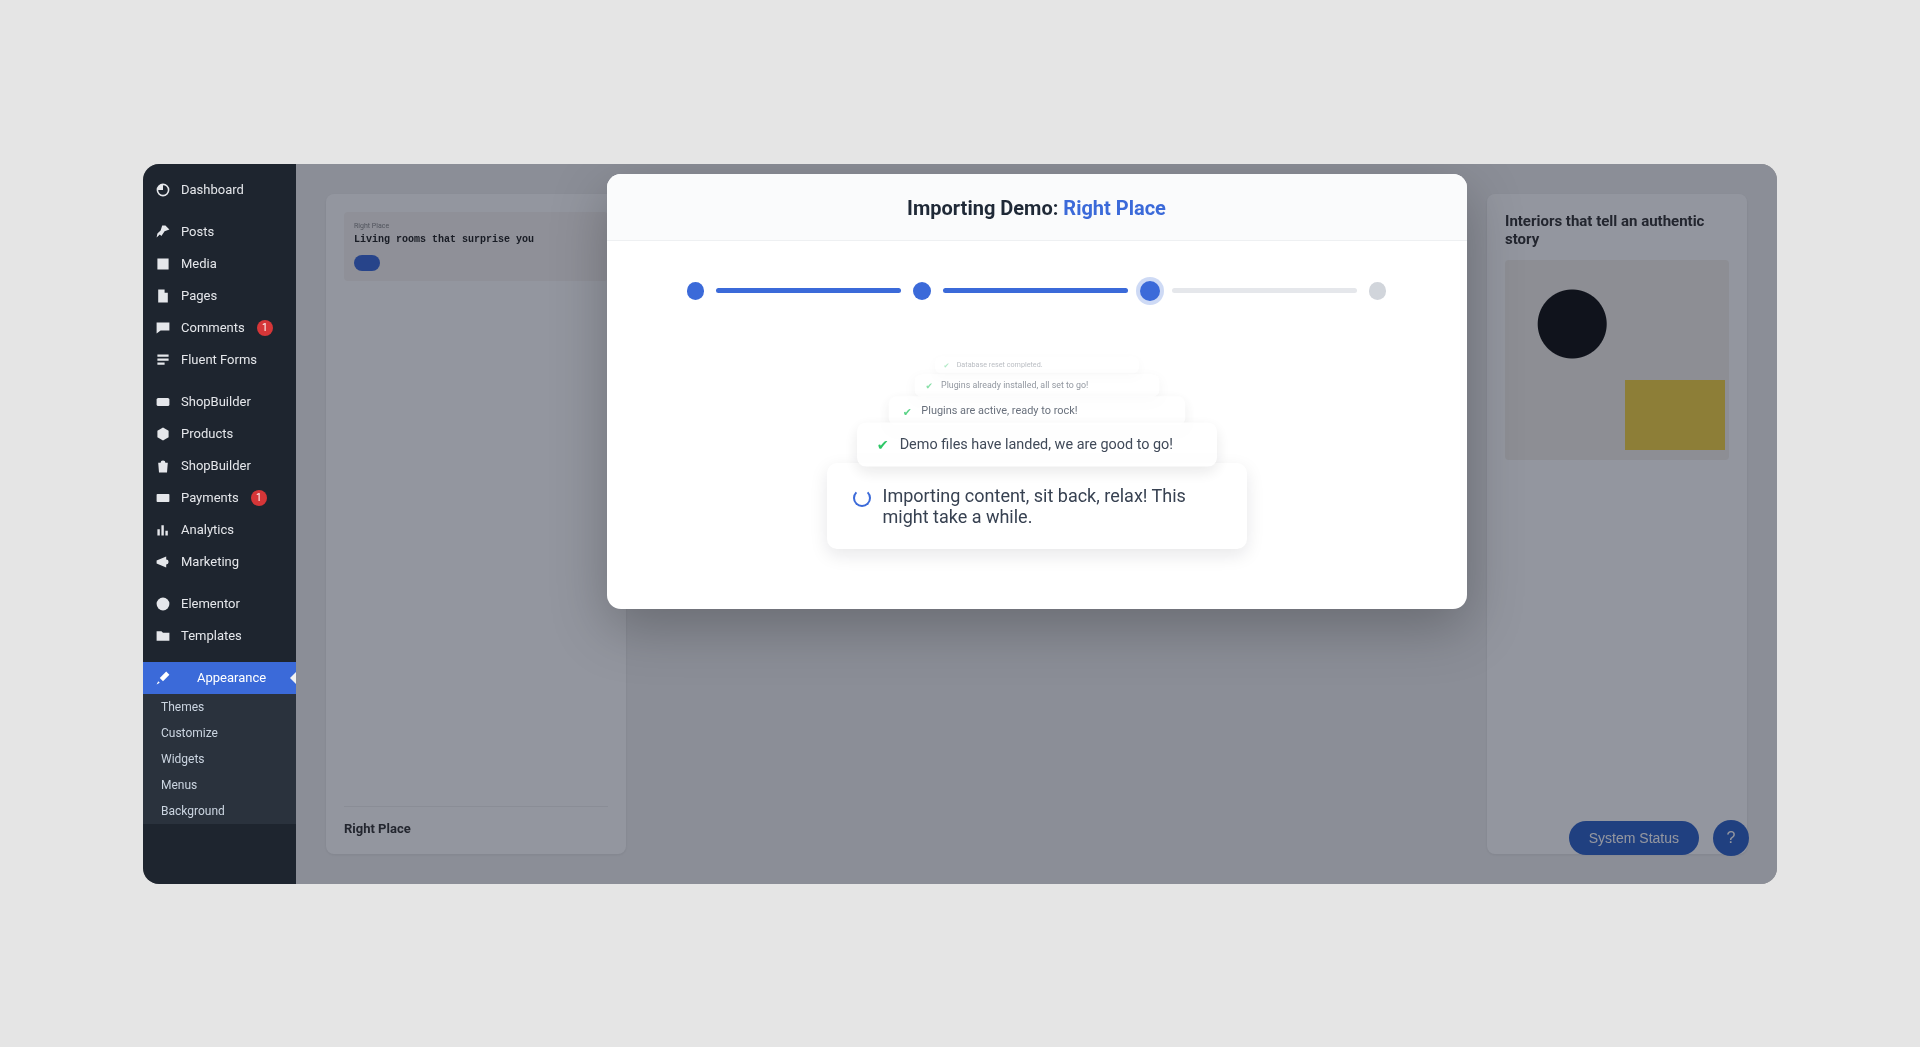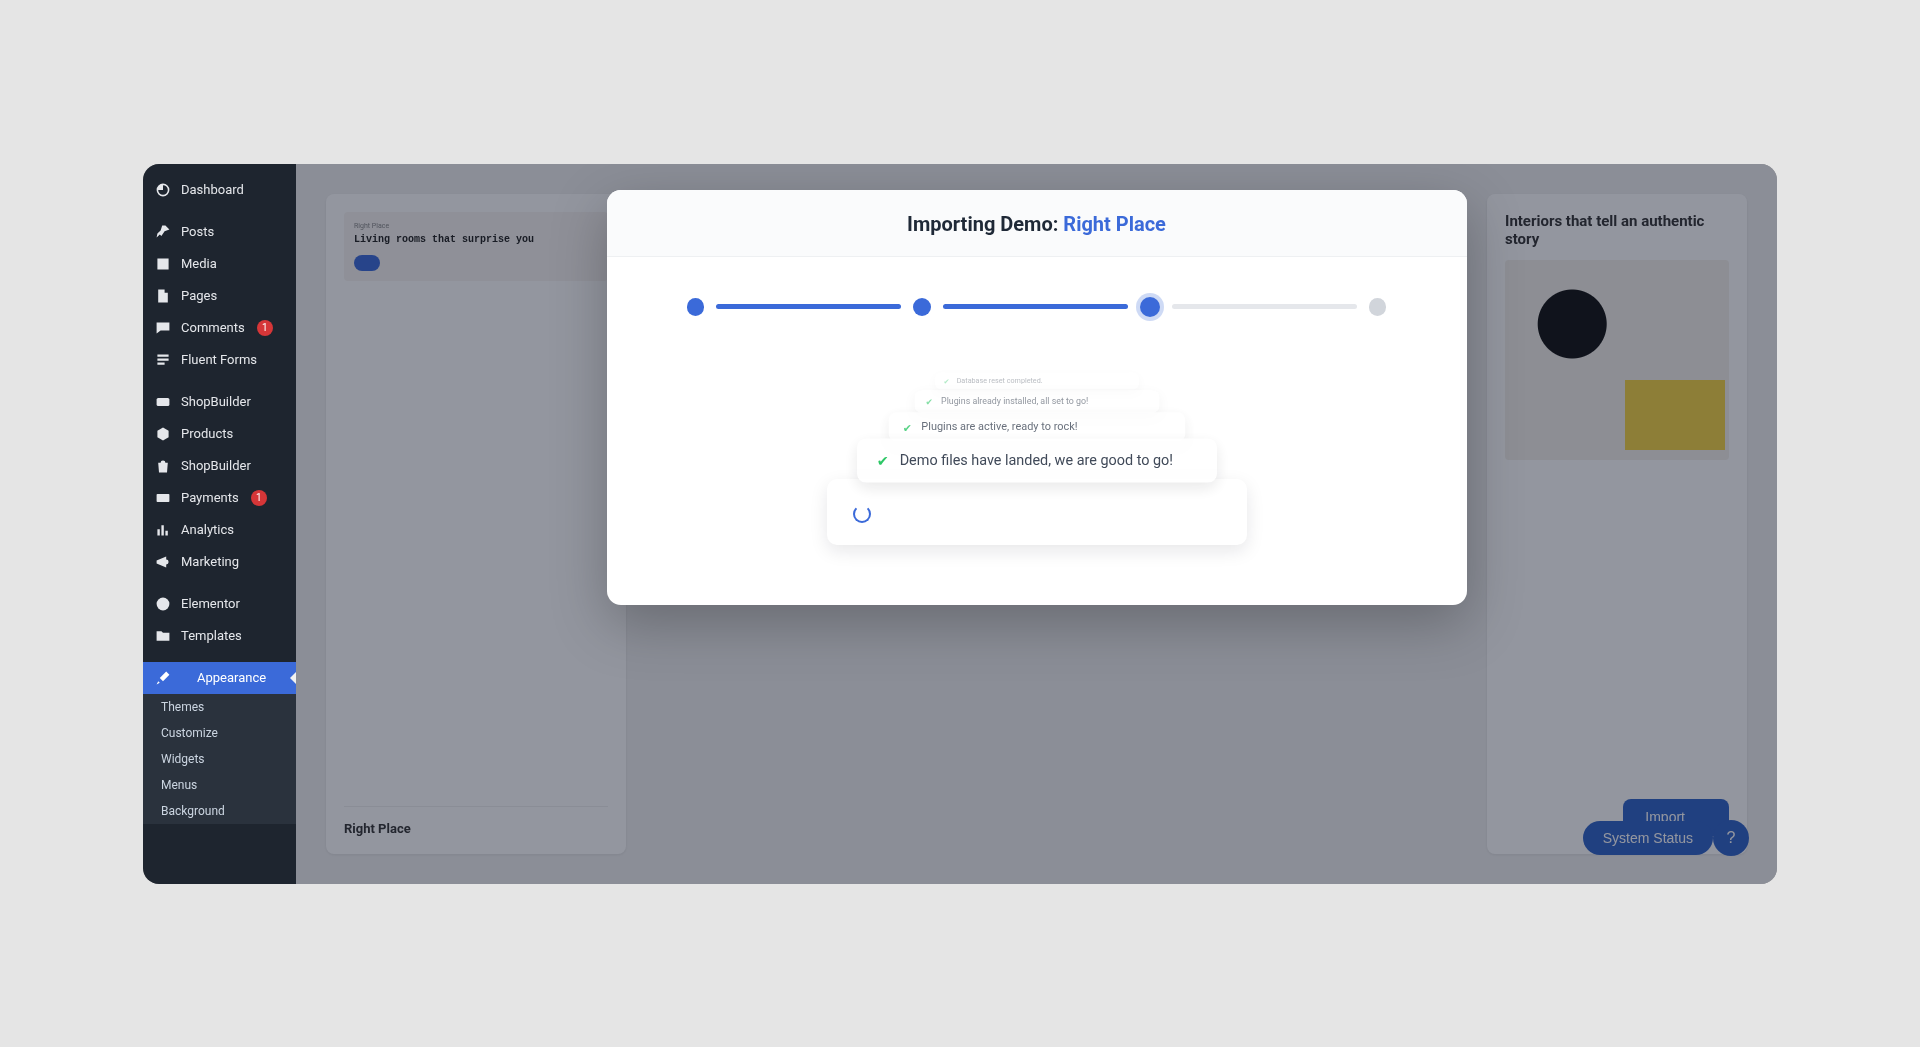--- a/index.html
+++ b/index.html
@@ -159,20 +159,21 @@
     font-size: 14px;
     display: inline-flex;
     align-items: center;
     gap: 8px;
   }
   .status-wrap {
     position: absolute;
     bottom: 28px;
     right: 28px;
     display: flex;
+    gap: 14px;
     align-items: center;
   }
   .status-btn {
     background: #2f63c7;
     color: #fff;
     border: none;
     border-radius: 18px;
     padding: 9px 20px;
     font-size: 14px;
   }
@@ -184,21 +185,21 @@
     color: #fff;
     display: inline-flex;
     align-items: center;
     justify-content: center;
     font-size: 16px;
     border: none;
   }
   
   .modal {
     position: absolute;
-    top: 26px;
+    top: 10px;
     left: 50%;
     transform: translateX(-50%);
     width: 860px;
     background: #fff;
     border-radius: 14px;
     box-shadow: 0 18px 55px rgba(0,0,0,0.25);
     padding-bottom: 40px;
     overflow: hidden;
   }
   .modal-header {
@@ -434,28 +435,20 @@
           <div class="t">Right Place</div>
           <div class="h">Living rooms that surprise you</div>
           <span class="bg-pill">&nbsp;</span>
         </div>
         <div class="bg-card-footer">Right Place</div>
       </div>
       <div style="flex:1"></div>
       <div class="bg-card right">
         <div class="bg-right-title">Interiors that tell an authentic story</div>
         <div class="bg-right-img"></div>
-        <div class="bg-right-footer">
-          <button class="import-btn">
-            <span>Import</span>
-            <span><svg width="14" height="14" viewBox="0 0 20 20" fill="currentColor">
-                  <path d="M10 2v10m0 0l-4-4m4 4l4-4M3 16h14"></path>
-                </svg></span>
-          </button>
-        </div>
       </div>
     </div>
 
     <div class="status-wrap">
       <button class="status-btn">System Status</button>
       <button class="help-btn">?</button>
     </div>
 
     <div class="overlay"></div>
 
@@ -487,19 +480,20 @@
           <div class="log-item level-2">
             <span class="check">✔</span>
             <span>Plugins are active, ready to rock!</span>
           </div>
           <div class="log-item level-1">
             <span class="check">✔</span>
             <span>Demo files have landed, we are good to go!</span>
           </div>
           <div class="log-item level-0">
             <span class="spin"></span>
+            <span>Importing content, sit back, relax! This might take a while.</span>
           </div>
         </div>
       </div>
     </div>
 
   </div>
 </div>
 
 </body></html>

